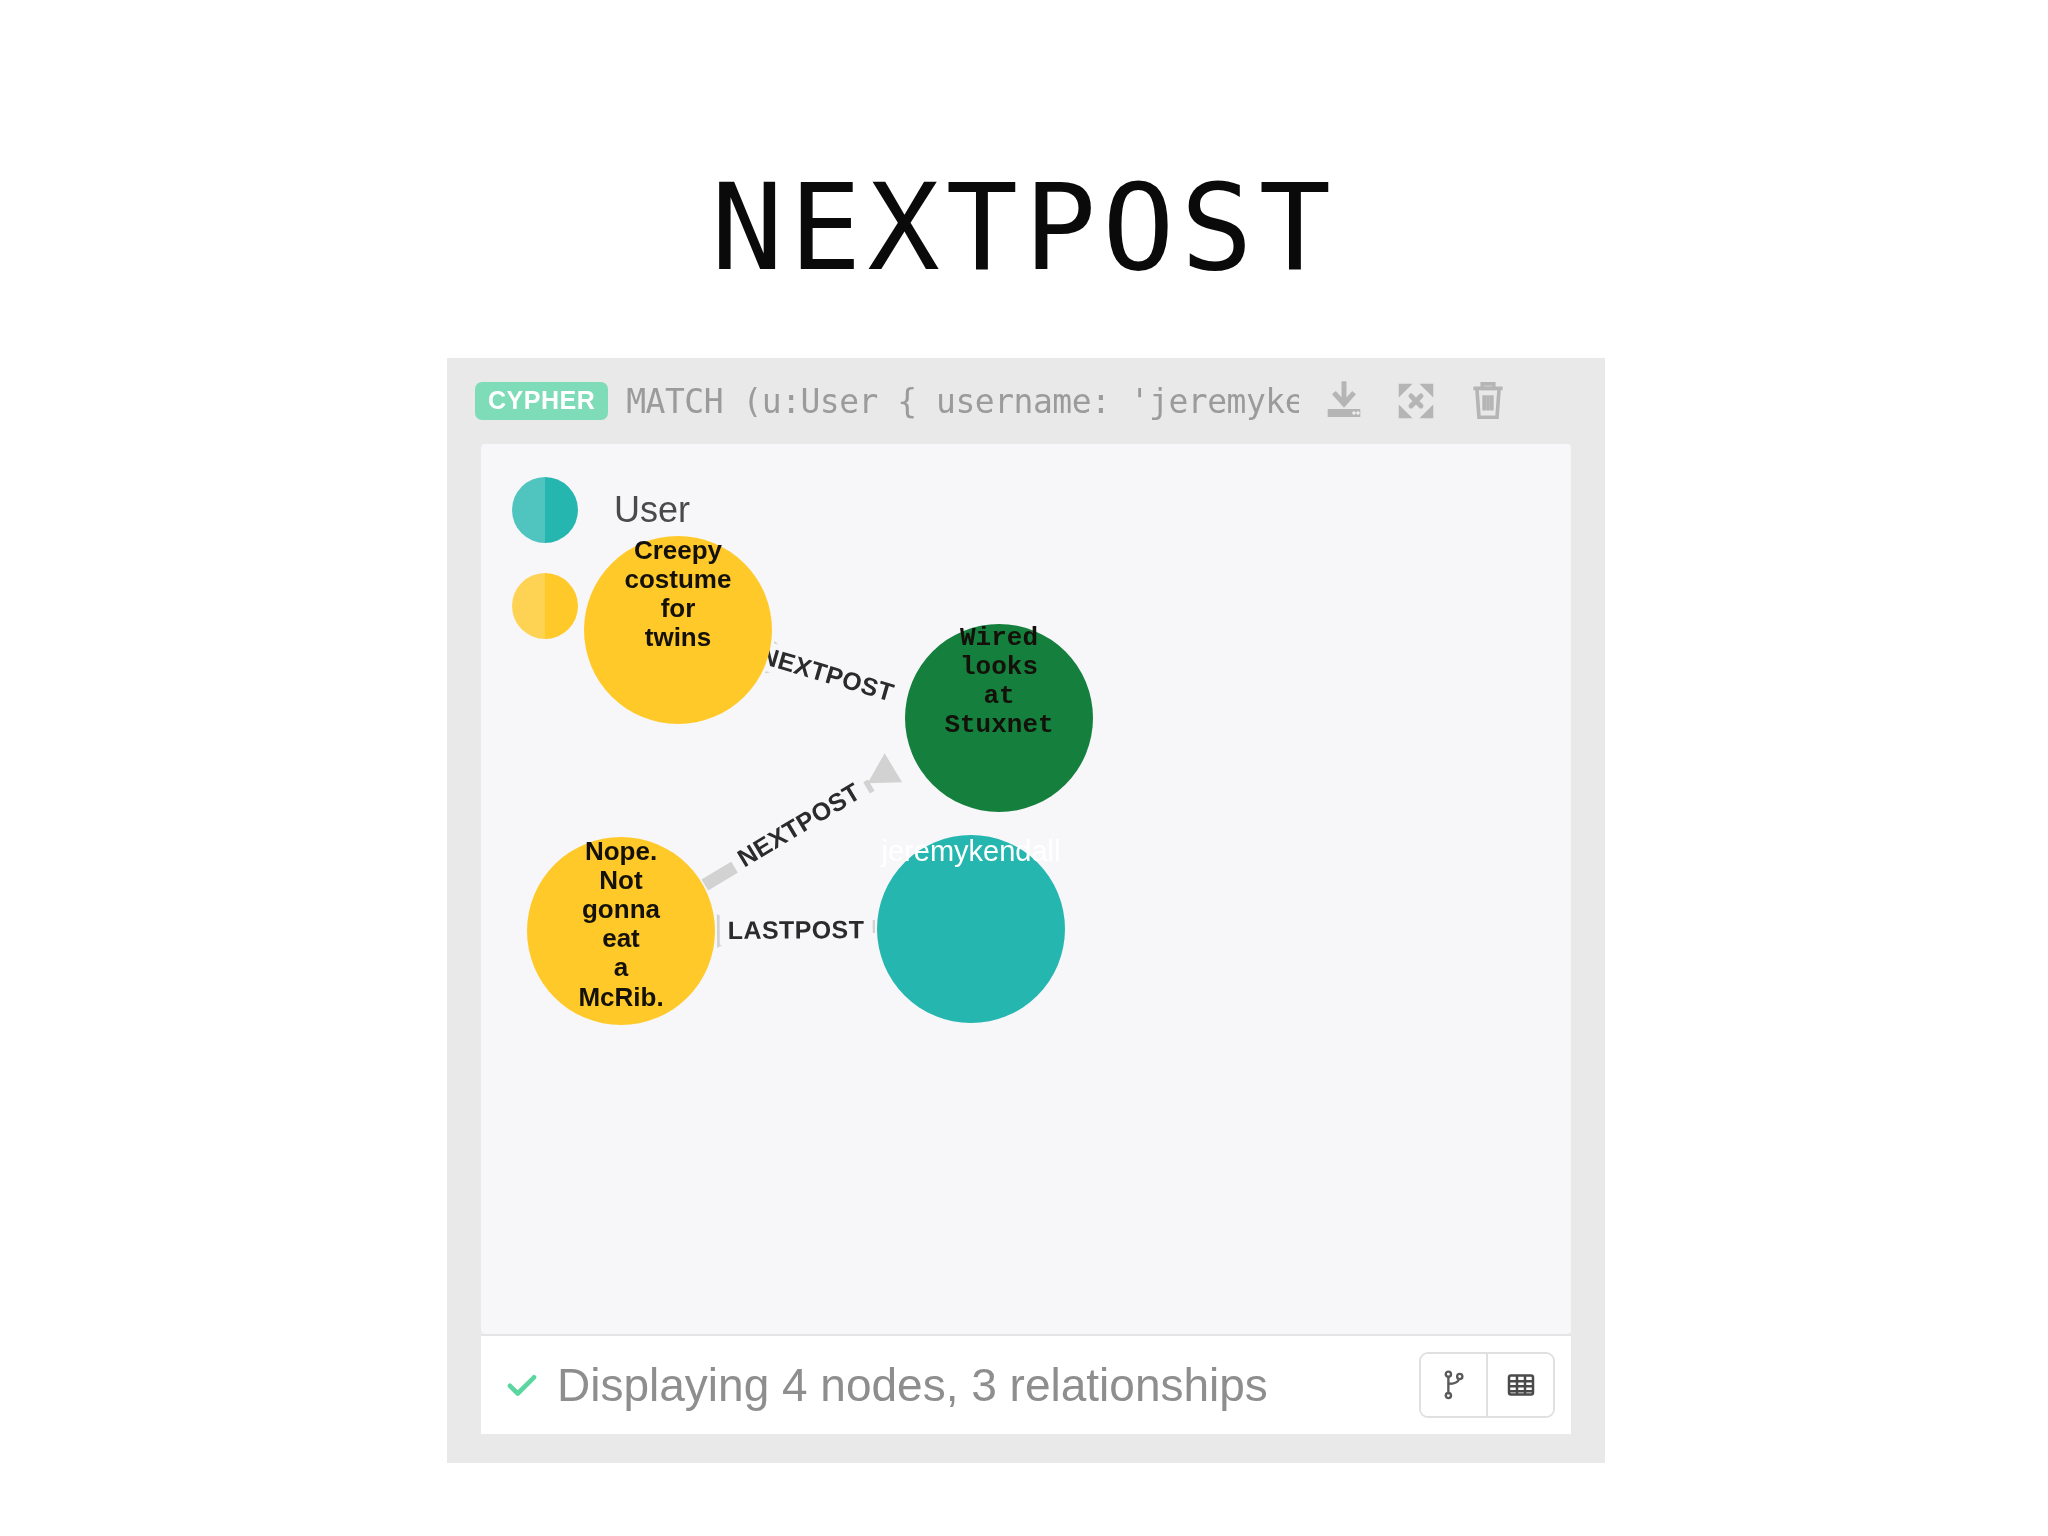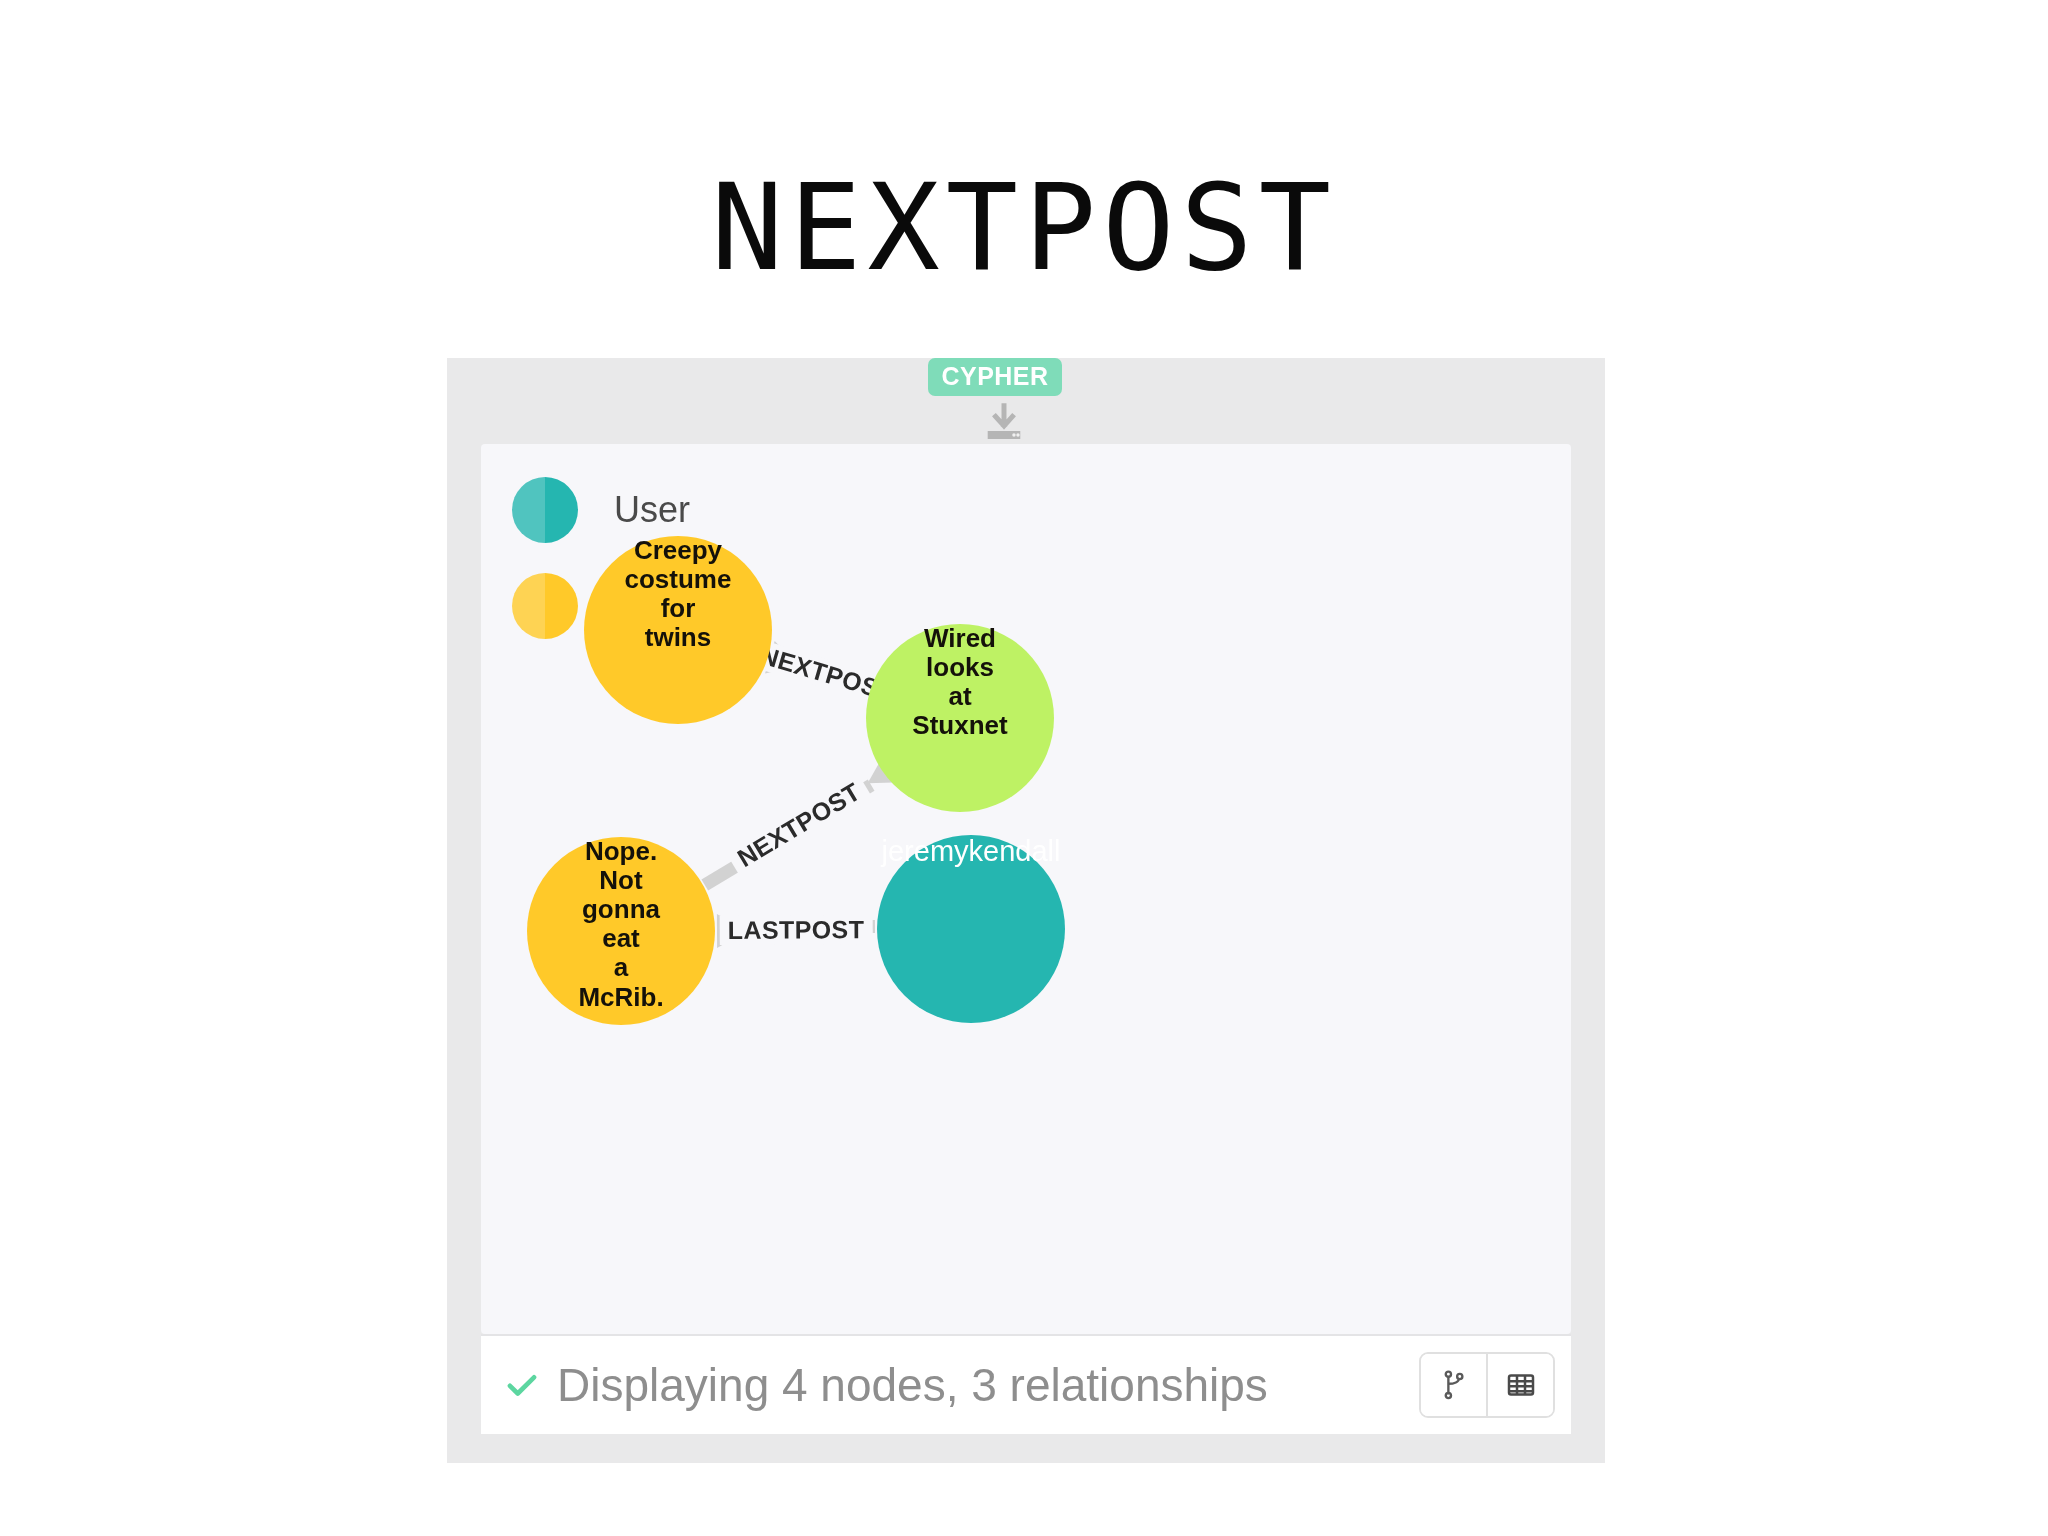--- a/index.html
+++ b/index.html
@@ -45,21 +45,20 @@
   #query-bar {
     position: absolute;
     left: 0;
     top: 0;
     width: 1090px;
     height: 86px;
     display: flex;
     align-items: center;
     padding: 0 22px 0 28px;
     box-sizing: border-box;
-    flex-direction: column;
   }
   #cypher-badge {
     background: #7fdcb9;
     color: #ffffff;
     font-size: 25px;
     font-weight: 700;
     letter-spacing: 0.5px;
     padding: 6px 13px 7px;
     border-radius: 7px;
     line-height: 1;
@@ -324,21 +323,21 @@
         <span class="head" style="left: 128.006px;"></span>
     </div>
 
     <div class="rel-label" id="rel-label-0" style="left: 346px; top: 230px; transform: translate(-50%, -50%) rotate(16.452deg);">NEXTPOST</div>
     <div class="rel-label" id="rel-label-1" style="left: 317.5px; top: 380.5px; transform: translate(-50%, -50%) rotate(-30.9638deg);">NEXTPOST</div>
     <div class="rel-label" id="rel-label-2" style="left: 315px; top: 486px; transform: translate(-50%, -50%) rotate(-0.327401deg);">LASTPOST</div>
 
     <div class="gnode content" id="node-creepy" style="width: 188px; height: 188px; left: 103px; top: 92px; background: rgb(255, 201, 41);">
       <span class="caption">Creepy<br>costume<br>for<br>twins</span>
     </div>
-    <div class="gnode content" id="node-wired" style="width: 188px; height: 188px; left: 385px; top: 180px; background: #bef264;">
+    <div class="gnode content" id="node-wired" style="width: 188px; height: 188px; left: 424px; top: 180px; background: #15803d; font-family: Liberation Mono, monospace;">
       <span class="caption">Wired<br>looks<br>at<br>Stuxnet</span>
     </div>
     <div class="gnode content" id="node-mcrib" style="width: 188px; height: 188px; left: 46px; top: 393px; background: rgb(255, 201, 41);">
       <span class="caption">Nope.<br>Not<br>gonna<br>eat<br>a<br>McRib.</span>
     </div>
     <div class="gnode user" id="node-jeremy" style="width: 188px; height: 188px; left: 396px; top: 391px; background: rgb(37, 182, 176);">
       <span class="caption">jeremykendall</span>
     </div>
   </div>
 

